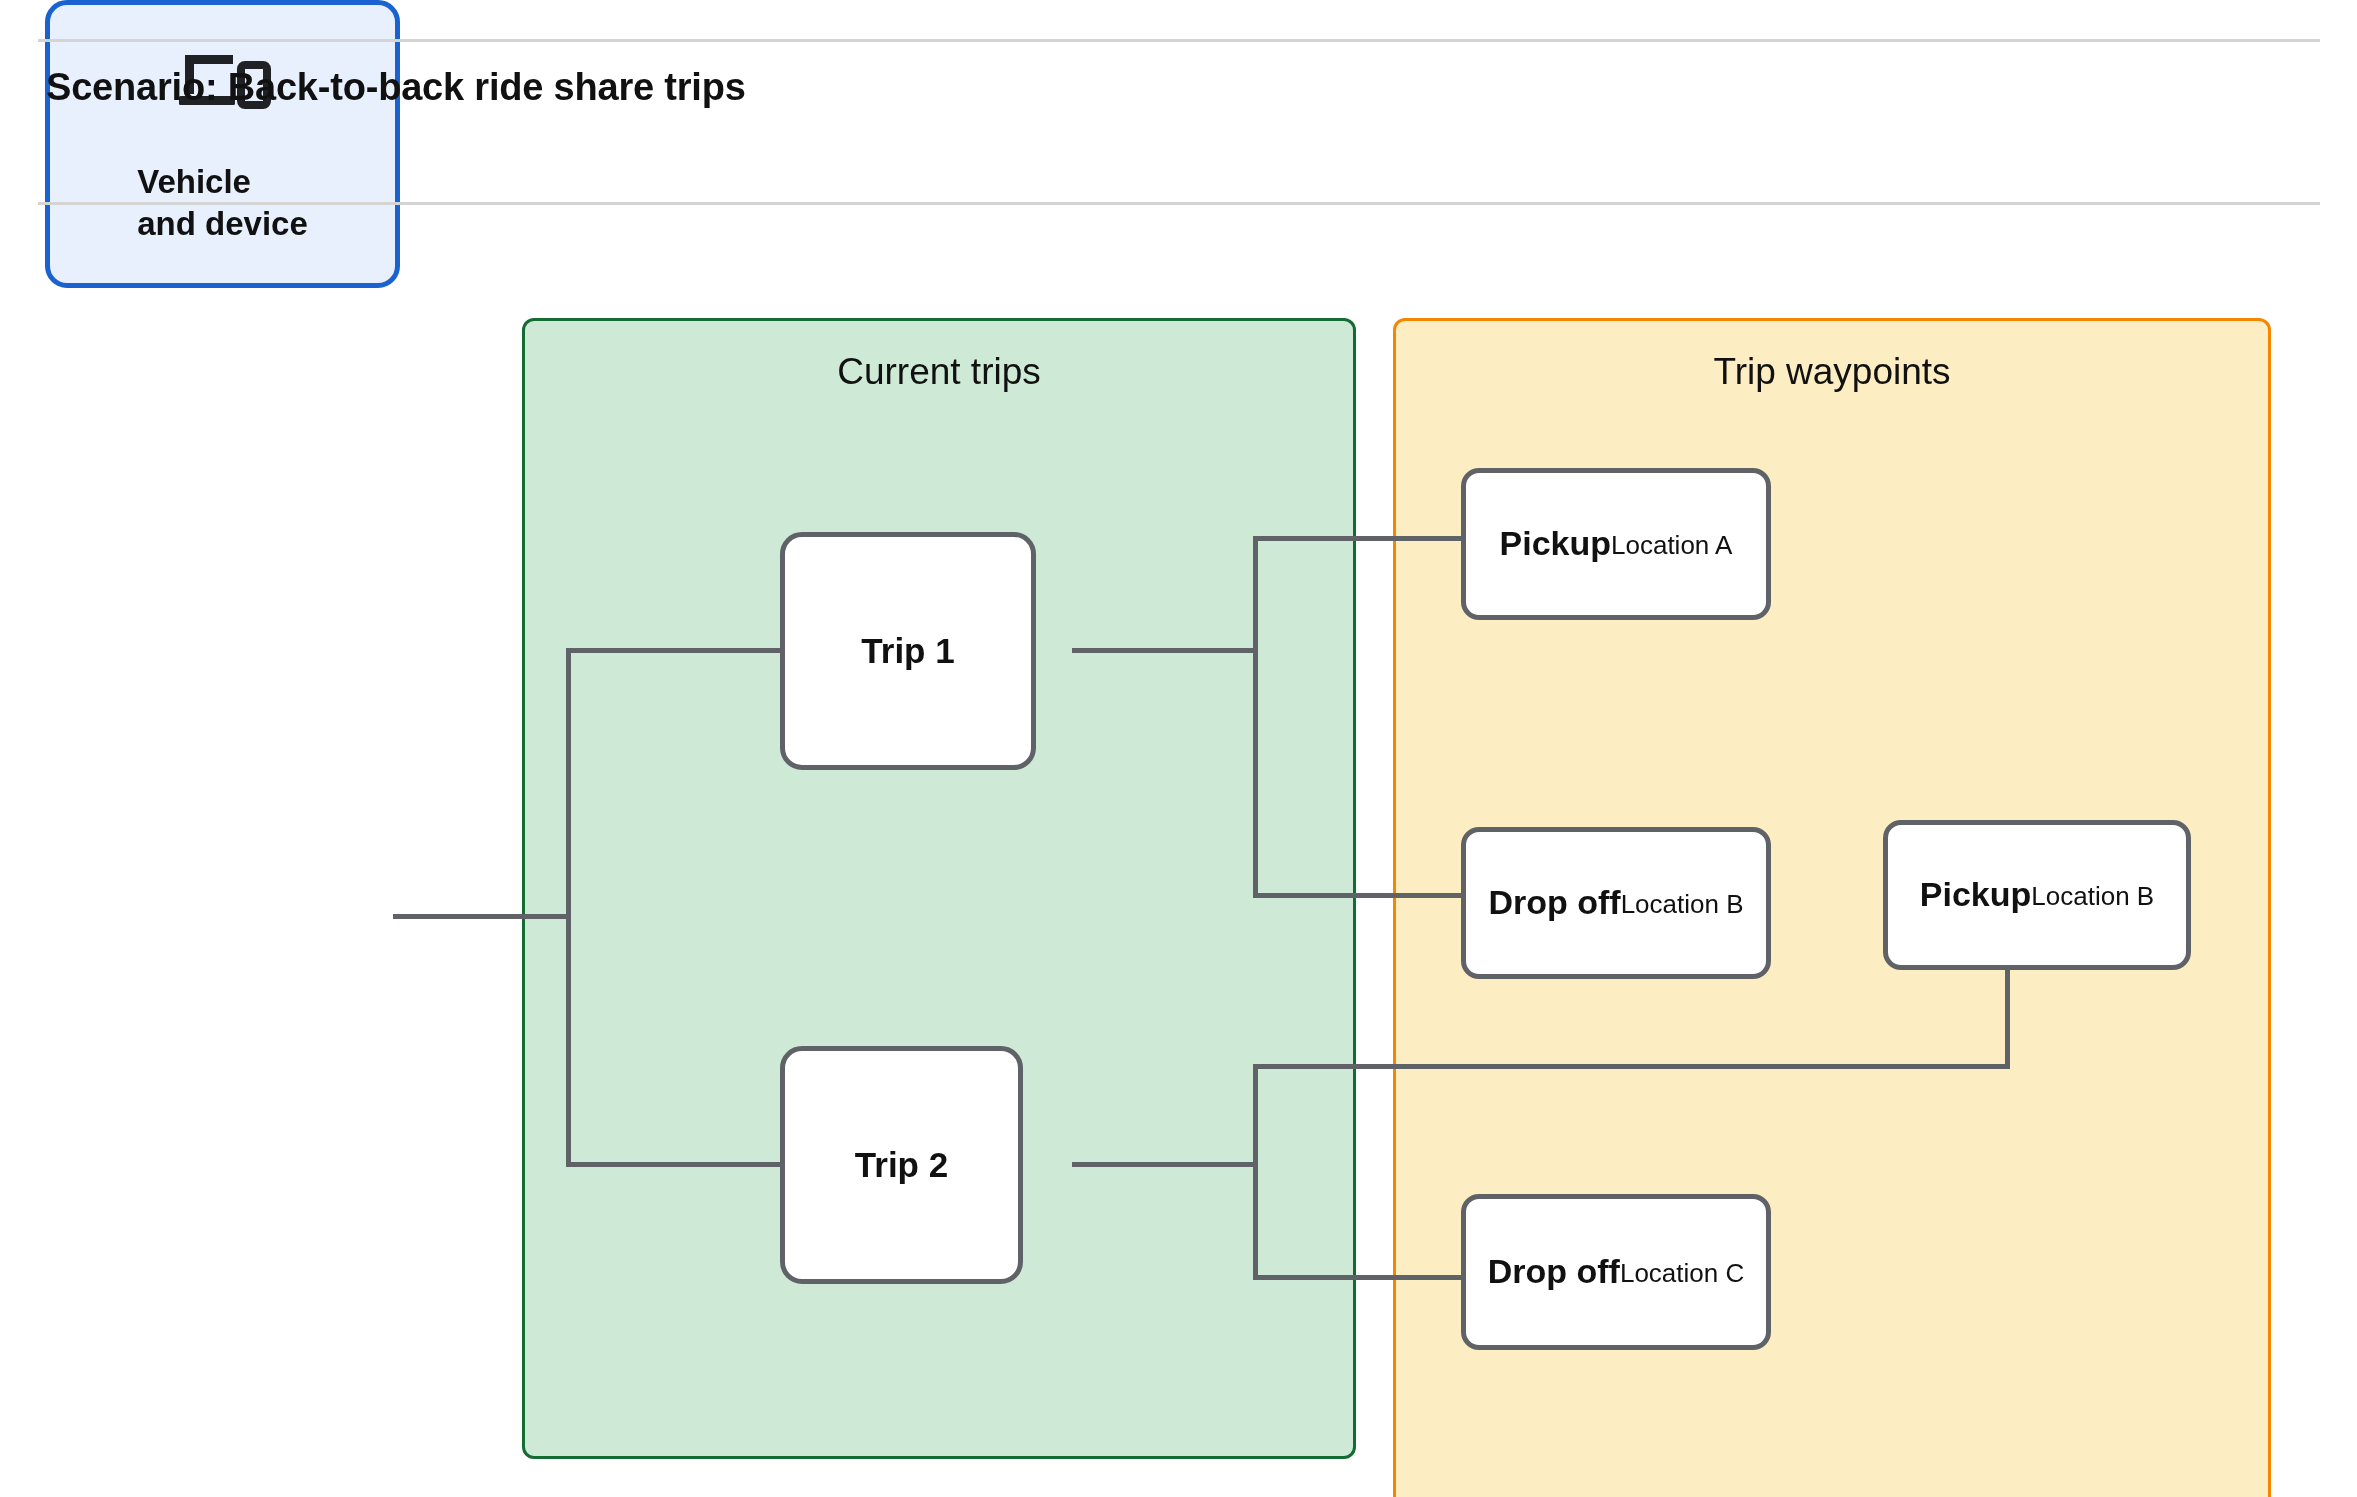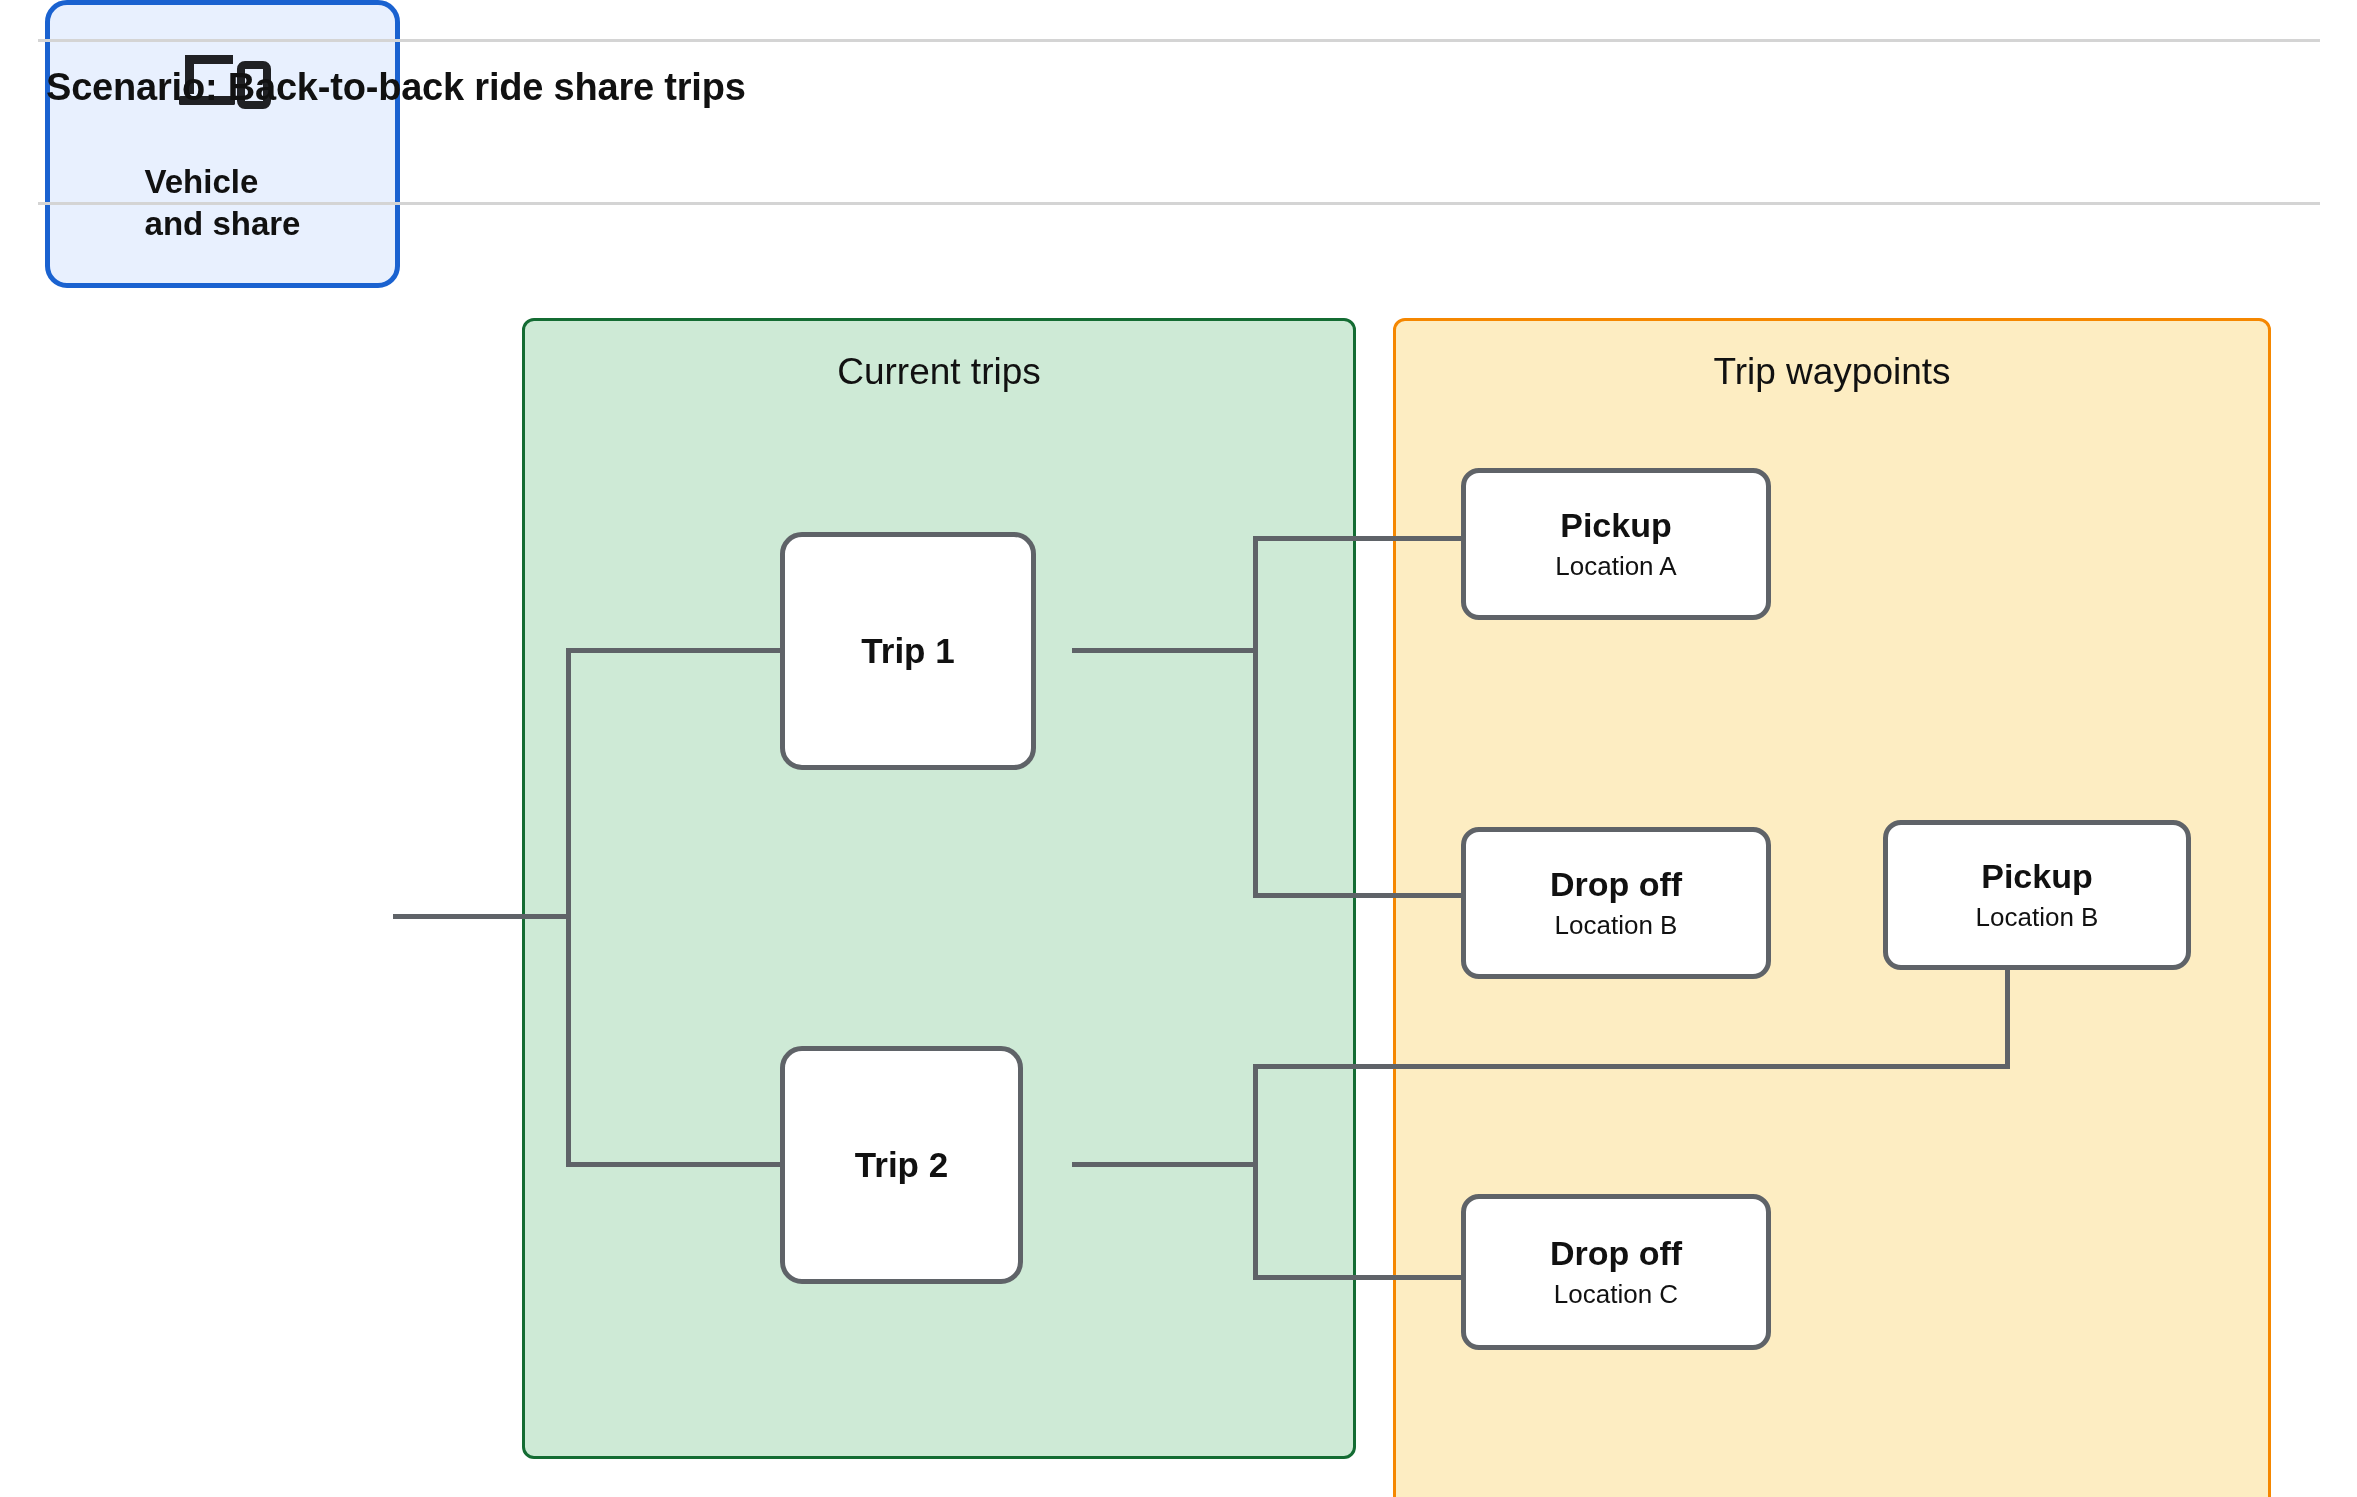--- a/index.html
+++ b/index.html
@@ -45,21 +45,21 @@
 
   
   .wire{position:absolute;background:#5f6368;}
   .wire-h{height:5px;}
   .wire-v{width:5px;}
 
   
   .node{
     position:absolute;box-sizing:border-box;background:#ffffff;
     border:5px solid #5f6368;border-radius:22px;
-    display:flex;flex-direction:column;align-items:center;justify-content:center;
+    display:flex;flex-direction:row;align-items:center;justify-content:center;
     text-align:center;line-height:1.22;
   }
   .node .n-title{font-size:34px;font-weight:700;color:#111111;white-space:nowrap;}
   .node .n-sub{font-size:26px;font-weight:400;color:#111111;white-space:nowrap;margin-top:4px;}
   .node .n-single{font-size:35px;font-weight:700;color:#111111;white-space:nowrap;}
 
   .node-trip1{left:780px;top:532px;width:256px;height:238px;}
   .node-trip2{left:780px;top:1046px;width:243px;height:238px;}
 
   .node-wp{width:310px;height:152px;border-radius:18px;}
@@ -118,21 +118,21 @@
   <div class="wire wire-h" style="left:1253px;top:1275px;width:216px;"></div>
 
   <div class="node-vehicle">
     <svg class="vehicle-icon" viewBox="0 0 96 62">
       <path d="M10 6 h48 v9 H19 v30 H10 Z" fill="#202124"></path>
       <rect x="4" y="47" width="56" height="9" rx="1.5" fill="#202124"></rect>
       <rect x="66" y="16" width="26" height="40" rx="4" fill="none" stroke="#202124" stroke-width="8"></rect>
     </svg>
     <div class="vehicle-label">
       <span>Vehicle</span><br>
-      <span>and share</span>
+      <span>and device</span>
     </div>
   </div>
 
   <div class="node node-trip1">
     <div class="n-single">Trip 1</div>
   </div>
 
   <div class="node node-trip2">
     <div class="n-single">Trip 2</div>
   </div>

